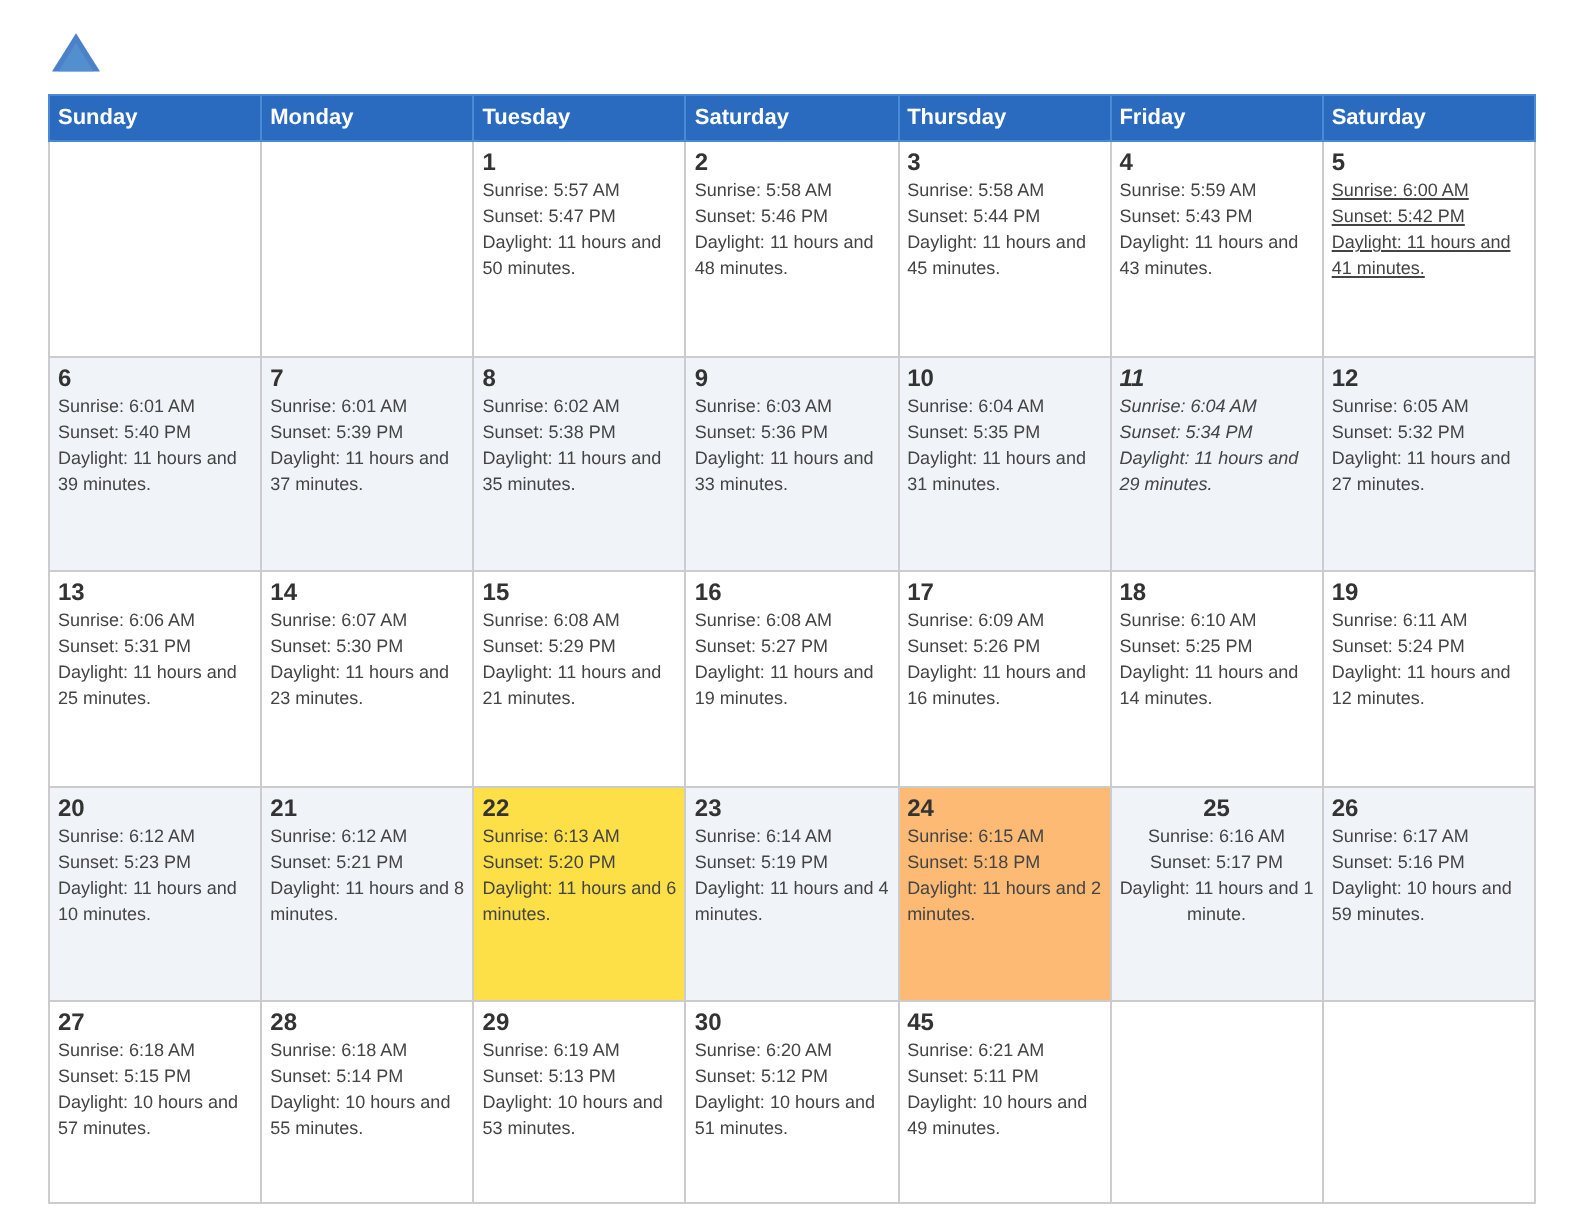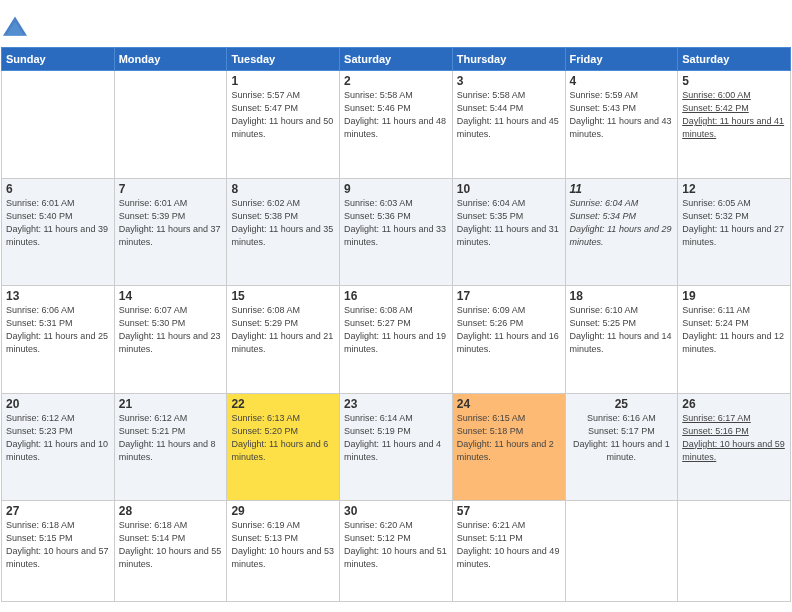--- a/index.html
+++ b/index.html
@@ -6,21 +6,21 @@
     body {
       width: 792px;
       height: 612px;
       font-family: Arial, sans-serif;
       background: #fff;
       overflow: hidden;
     }
     .container {
       width: 792px;
       height: 612px;
-      padding: 10px 1px;
+      padding: 10px 24px;
       display: flex;
       flex-direction: column;
     }
     .header {
       display: flex;
       justify-content: space-between;
       align-items: flex-start;
       margin-bottom: 8px;
     }
     .logo {
@@ -290,21 +290,21 @@
 Daylight: 11 hours and 2 minutes.</div>
           </td>
           <td style="background: rgb(240, 244, 248); text-align: center;">
             <span class="day-number">25</span>
             <div class="day-info" style="white-space: pre-line;">Sunrise: 6:16 AM
 Sunset: 5:17 PM
 Daylight: 11 hours and 1 minute.</div>
           </td>
           <td style="background: rgb(240, 244, 248);">
             <span class="day-number">26</span>
-            <div class="day-info" style="white-space: pre-line; text-decoration: underline;">Sunrise: 6:17 AM
+            <div class="day-info" style="white-space: pre-line;">Sunrise: 6:17 AM
 Sunset: 5:16 PM
 Daylight: 10 hours and 59 minutes.</div>
           </td>
         </tr>
         <tr class="last-row">
           <td>
             <span class="day-number">27</span>
             <div class="day-info" style="white-space: pre-line;">Sunrise: 6:18 AM
 Sunset: 5:15 PM
 Daylight: 10 hours and 57 minutes.</div>
@@ -321,21 +321,21 @@
 Sunset: 5:13 PM
 Daylight: 10 hours and 53 minutes.</div>
           </td>
           <td>
             <span class="day-number">30</span>
             <div class="day-info" style="white-space: pre-line;">Sunrise: 6:20 AM
 Sunset: 5:12 PM
 Daylight: 10 hours and 51 minutes.</div>
           </td>
           <td>
-            <span class="day-number">57</span>
+            <span class="day-number">45</span>
             <div class="day-info" style="white-space: pre-line;">Sunrise: 6:21 AM
 Sunset: 5:11 PM
 Daylight: 10 hours and 49 minutes.</div>
           </td>
           <td class="empty-cell"></td>
           <td class="empty-cell"></td>
         </tr>
       </tbody>
   </table>
 </div>

